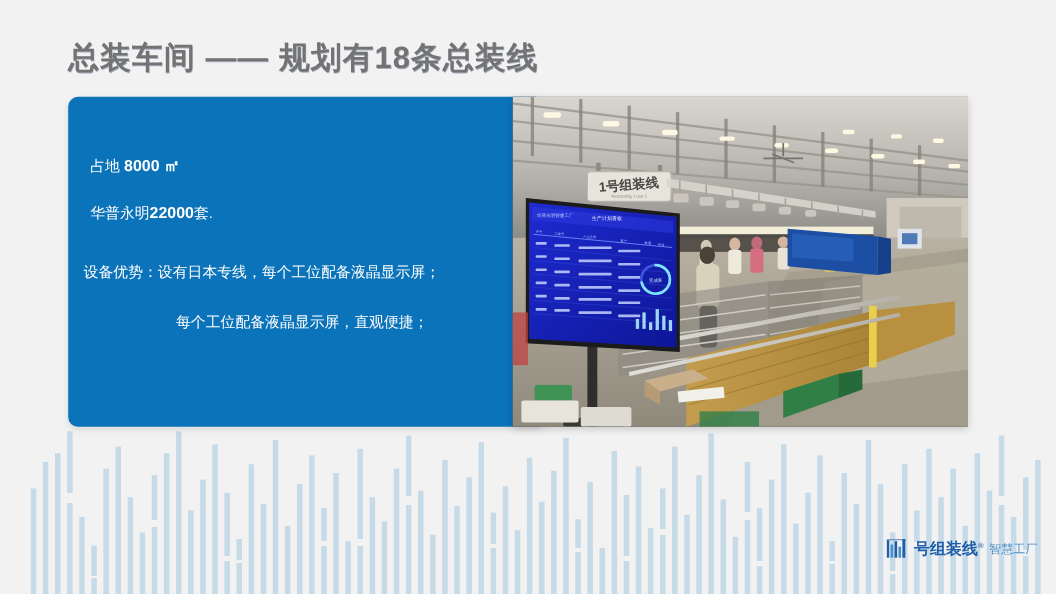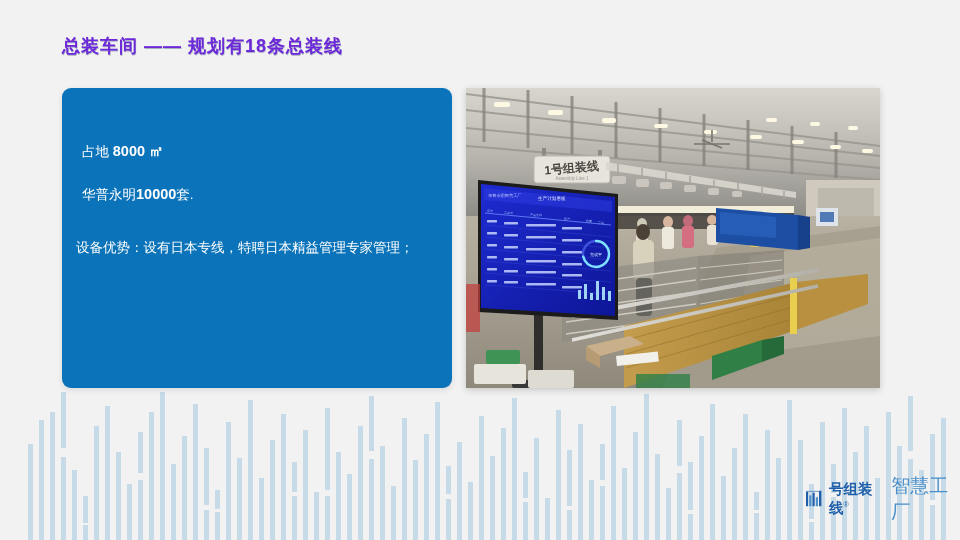--- a/index.html
+++ b/index.html
@@ -31,38 +31,39 @@
     width: 5px;
     background: #c7dae8;
     border-radius: 0;
   }
 
   
   #title {
     position: absolute;
     left: 62px;
     top: 34px;
-    font-size: 18px;
+    font-size: 28px;
     font-weight: bold;
-    color: #6d28d9;
+    color: #737373;
     letter-spacing: 1px;
     white-space: nowrap;
     text-shadow: 0.5px 0.5px 0 rgba(32,56,106,0.35);
   }
 
   
   #blue-panel {
     position: absolute;
     left: 62px;
     top: 88px;
     width: 390px;
     height: 300px;
     background: #0b73b9;
     border-radius: 9px;
     box-shadow: 0 2px 6px rgba(0,0,0,0.10);
+    padding-left: 44px;
   }
   .panel-line {
     position: absolute;
     color: #ffffff;
     font-size: 13.5px;
     white-space: nowrap;
     line-height: 1.2;
   }
   .panel-line b {
     font-weight: bold;
@@ -105,21 +106,21 @@
     letter-spacing: 0px;
     position: relative;
   }
   .brand-reg {
     font-size: 7px;
     color: #1f5fa9;
     vertical-align: super;
     font-weight: normal;
   }
   .brand-sub {
-    font-size: 19px;
+    font-size: 11px;
     color: #4a8fc9;
     letter-spacing: 0px;
   }
 </style>
 </head>
 <body>
 
 <div id="slide">
 
   <div id="bar-field">
@@ -211,25 +212,26 @@
 
   <div id="title">总装车间 —— 规划有18条总装线</div>
 
   <div id="blue-panel">
 
     <div class="panel-line" id="line-area">
       <span>占地 </span><b>8000 ㎡</b><span></span>
     </div>
 
     <div class="panel-line" id="line-output">
-      <span>华普永明</span><b>10000</b><span>套.</span>
+      <span>华普永明</span><b>22000</b><span>套.</span>
     </div>
 
-    <div class="panel-line" id="line-adv1">设备优势：设有日本专线，特聘日本精益管理专家管理；</div>
-
+    <div class="panel-line" id="line-adv1">设备优势：设有日本专线，每个工位配备液晶显示屏；</div>
+
+    <div class="panel-line" id="line-adv2">每个工位配备液晶显示屏，直观便捷；</div>
 
   </div>
 
   <div id="photo">
     <svg width="414" height="300" viewBox="0 0 414 300">
       <defs>
         <linearGradient id="ceilGrad" x1="0" y1="0" x2="0" y2="1">
           <stop offset="0%" stop-color="#d8d6cf"></stop>
           <stop offset="55%" stop-color="#b6b4ad"></stop>
           <stop offset="100%" stop-color="#8e8c86"></stop>

